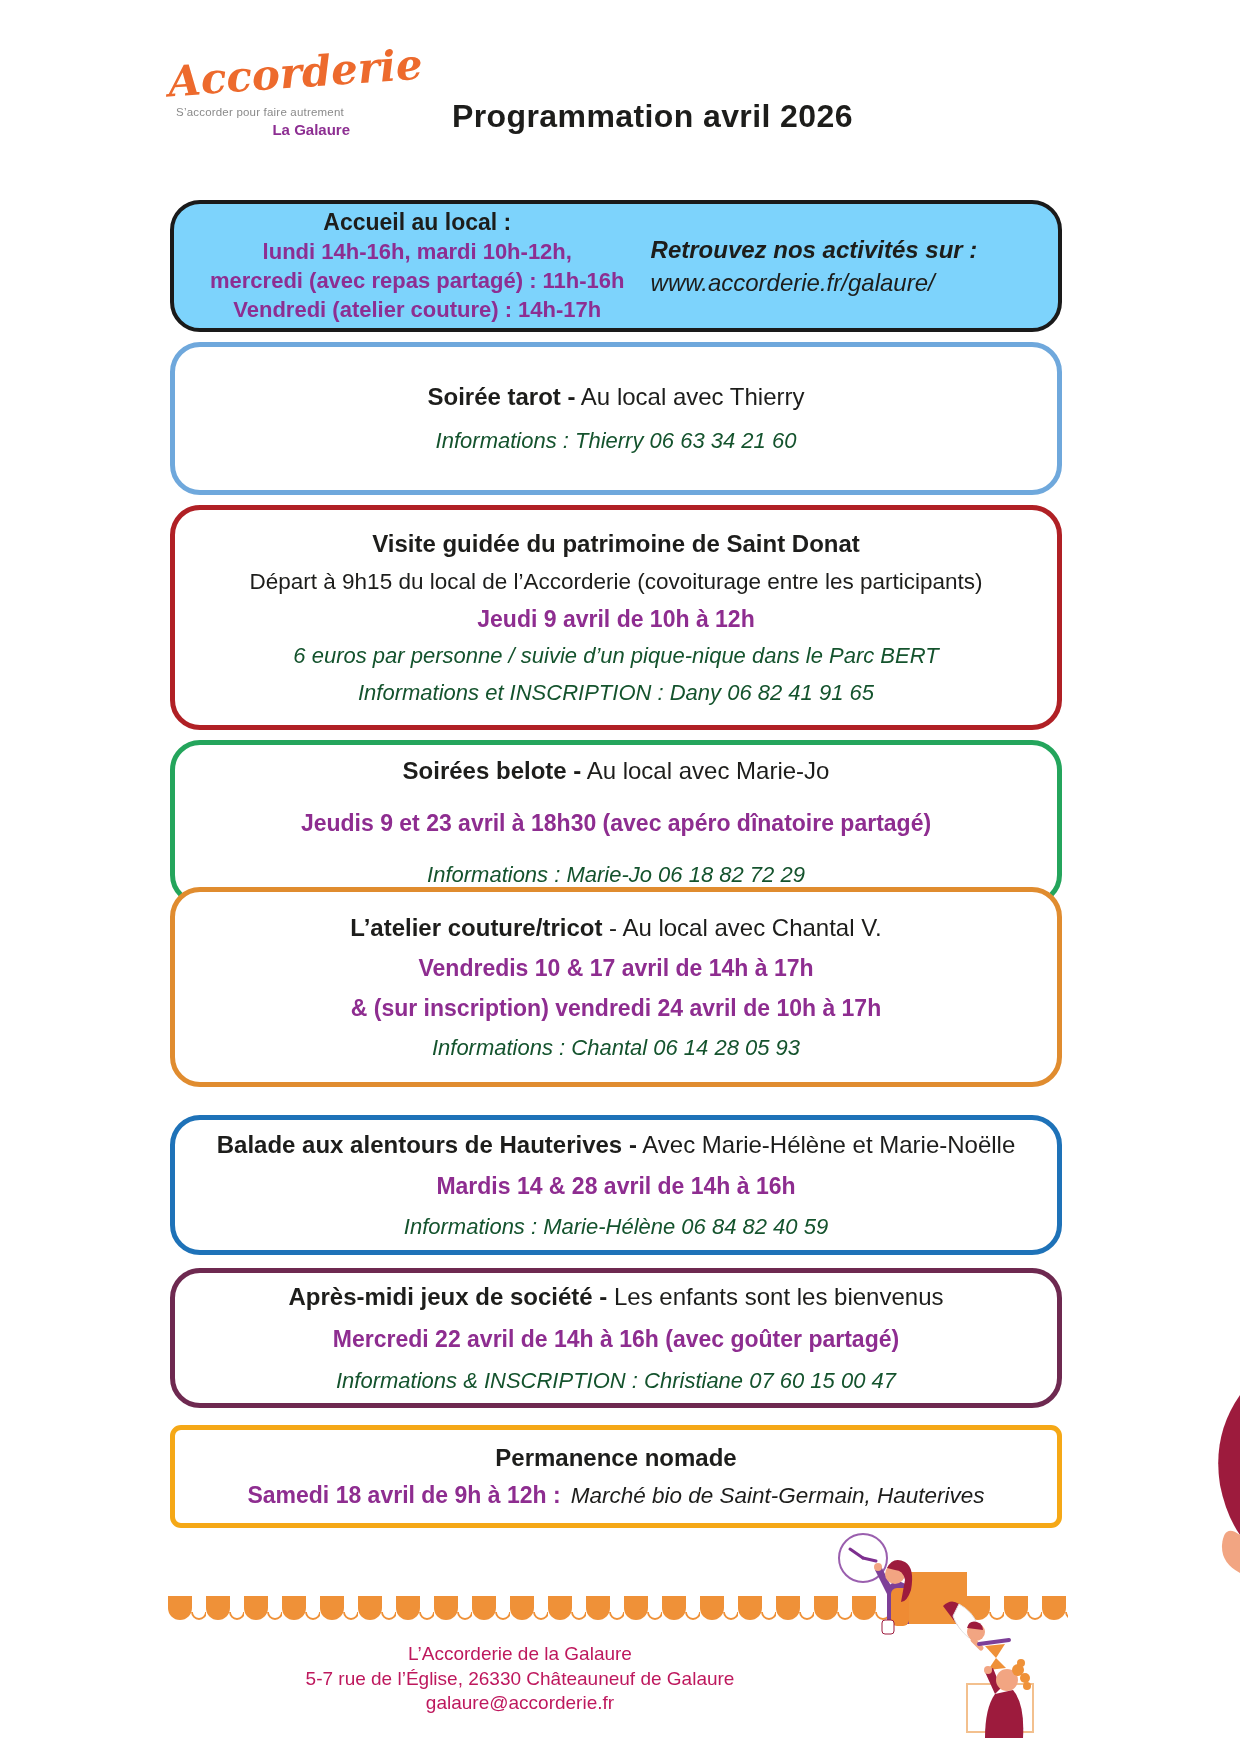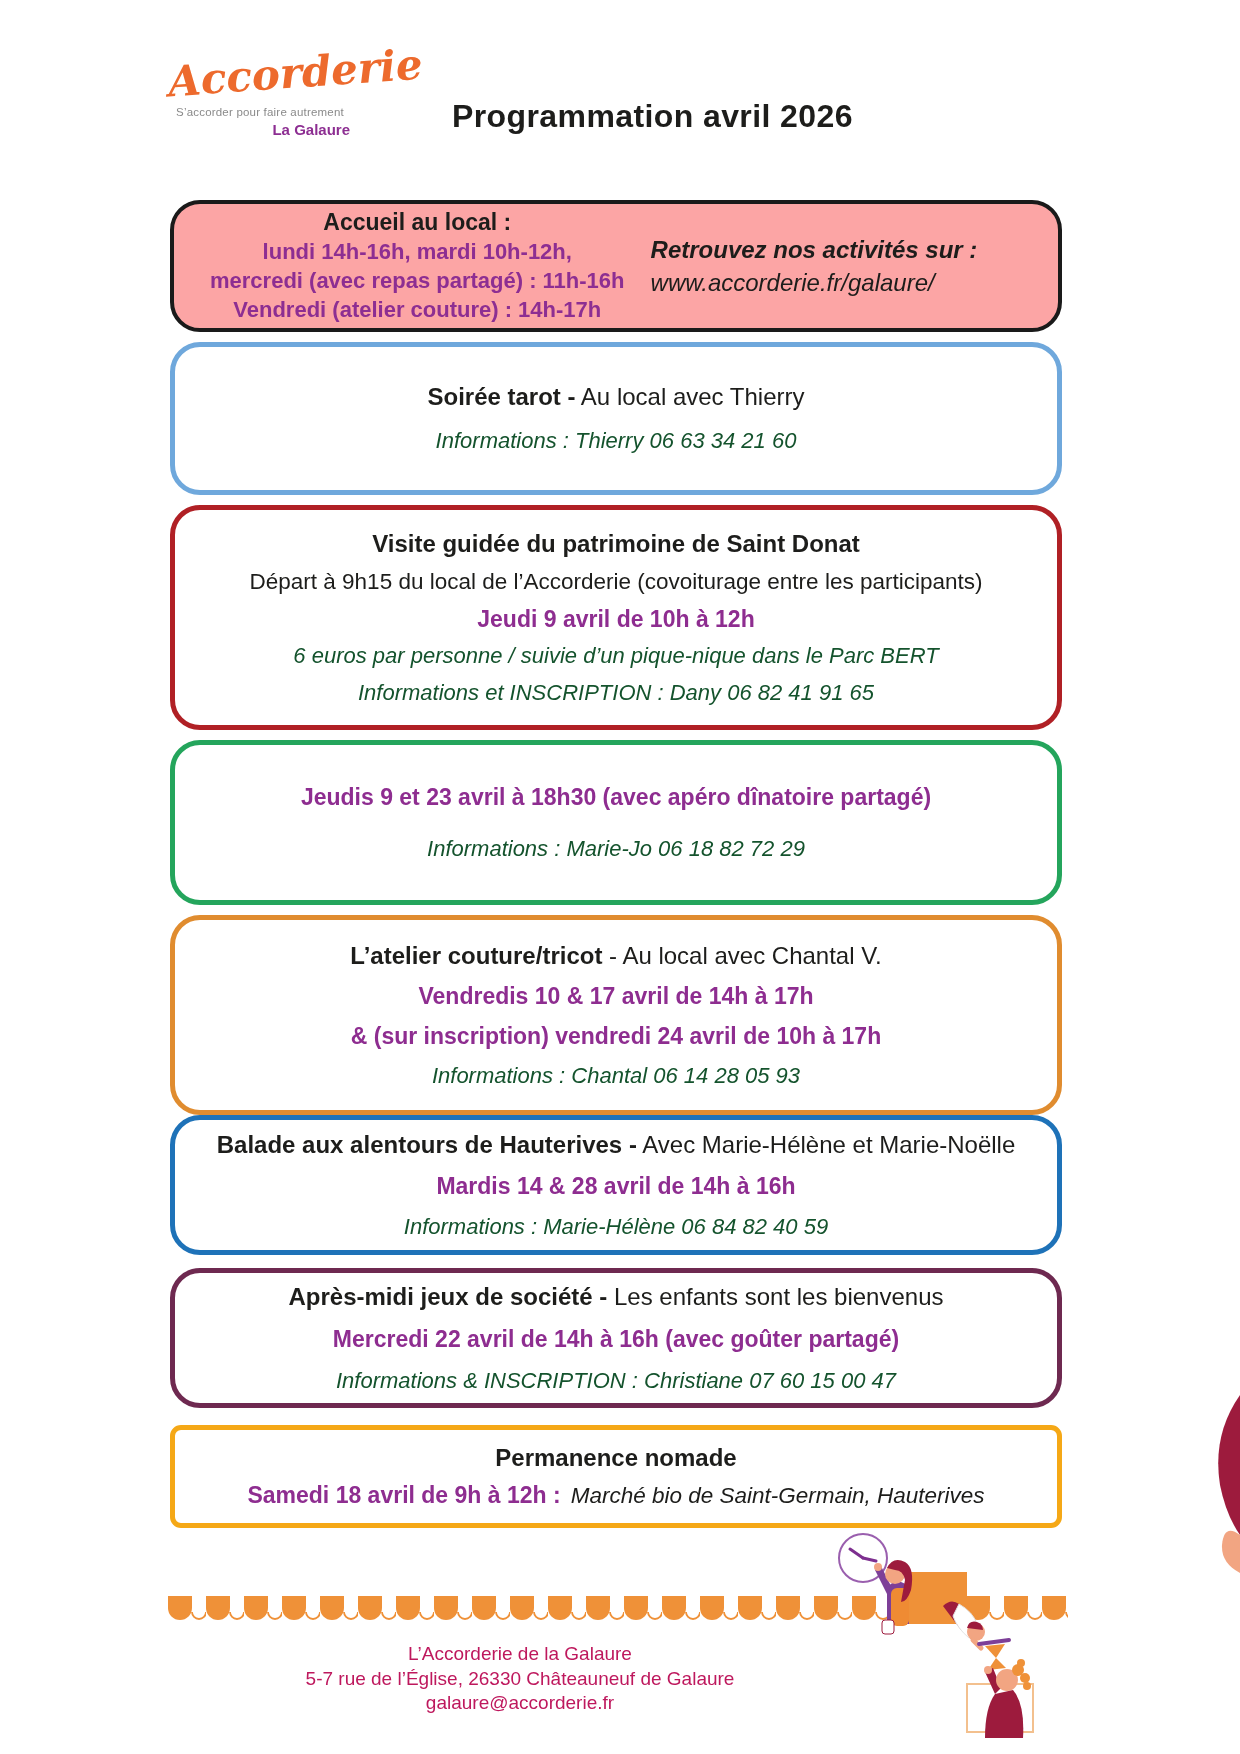--- a/index.html
+++ b/index.html
@@ -41,21 +41,21 @@
   .ev-title { font-size:24px; color:#1d1d1b; }
   .ev-title .b { font-weight:700; }
   .ev-schedule { font-size:23px; font-weight:700; color:#8e2d90; }
   .ev-body { font-size:22.5px; color:#1d1d1b; }
   .ev-info { font-size:22px; font-style:italic; color:#14532d; }
   .ev-detail-italic { font-size:22.5px; font-style:italic; color:#1d1d1b; margin-left:10px; }
 
   .ev0 { top:342px;  height:153px; gap:15px; }
   .ev1 { top:505px;  height:225px; gap:9px;justify-content:center;  }
   .ev2 { top:740px;  height:165px; gap:23px; }
-  .ev3 { top:915px;  height:200px; gap:11px; }
+  .ev3 { top:887px;  height:200px; gap:11px; }
   .ev4 { top:1115px; height:140px; gap:12px; }
   .ev5 { top:1268px; height:140px; gap:13px; }
   .ev6 { top:1425px; height:103px; gap:8px;border-radius:11px;  }
 
   
   .bunting { position:absolute; left:168px; top:1596px; z-index:1; }
   .illustration { position:absolute; left:835px; top:1528px; z-index:2; }
   .edge-figure { position:absolute; right:0; top:1395px; z-index:2; }
 
   .footer {
@@ -68,21 +68,21 @@
 
 <div class="page">
 
   <div class="logo">
     <div class="logo-script" style="color: rgb(237, 106, 45);">Accorderie</div>
     <div class="logo-tagline">S’accorder pour faire autrement</div>
     <div class="logo-region" style="color: rgb(141, 46, 146);">La Galaure</div>
   </div>
   <h1 class="page-title">Programmation avril 2026</h1>
 
-  <section class="panel welcome" style="border-color: rgb(26, 26, 26); background-color: #fca5a5;">
+  <section class="panel welcome" style="border-color: rgb(26, 26, 26); background-color: #7dd3fc;">
     <div class="welcome-left">
       <div class="welcome-heading">Accueil au local :</div>
       <div class="welcome-hours">lundi 14h-16h, mardi 10h-12h,</div>
       <div class="welcome-hours">mercredi (avec repas partagé) : 11h-16h</div>
       <div class="welcome-hours">Vendredi (atelier couture) : 14h-17h</div>
     </div>
     <div class="welcome-right">
       <div class="welcome-right-heading">Retrouvez nos activités sur :</div>
       <div class="welcome-url">www.accorderie.fr/galaure/</div>
     </div>
@@ -95,20 +95,21 @@
 
   <section class="panel event ev1" style="border-color: rgb(176, 32, 37);">
     <p class="ev-title"><span class="b">Visite guidée du patrimoine de Saint Donat</span></p>
     <p class="ev-body">Départ à 9h15 du local de l’Accorderie (covoiturage entre les participants)</p>
     <p class="ev-schedule">Jeudi 9 avril de 10h à 12h</p>
     <p class="ev-info">6 euros par personne / suivie d’un pique-nique dans le Parc BERT</p>
     <p class="ev-info">Informations et INSCRIPTION : Dany 06 82 41 91 65</p>
   </section>
 
   <section class="panel event ev2" style="border-color: rgb(36, 165, 92);">
+    <p class="ev-title"><span class="b">Soirées belote -</span><span> Au local avec Marie-Jo</span></p>
     <p class="ev-schedule">Jeudis 9 et 23 avril à 18h30  (avec apéro dînatoire partagé)</p>
     <p class="ev-info">Informations : Marie-Jo 06 18 82 72 29</p>
   </section>
 
   <section class="panel event ev3" style="border-color: rgb(224, 140, 47);">
     <p class="ev-title"><span class="b">L’atelier couture/tricot</span><span> - Au local avec Chantal V.</span></p>
     <p class="ev-schedule">Vendredis 10 &amp; 17 avril de 14h à 17h</p>
     <p class="ev-schedule">&amp; (sur inscription) vendredi  24 avril de 10h à 17h</p>
     <p class="ev-info">Informations : Chantal 06 14 28 05 93</p>
   </section>

